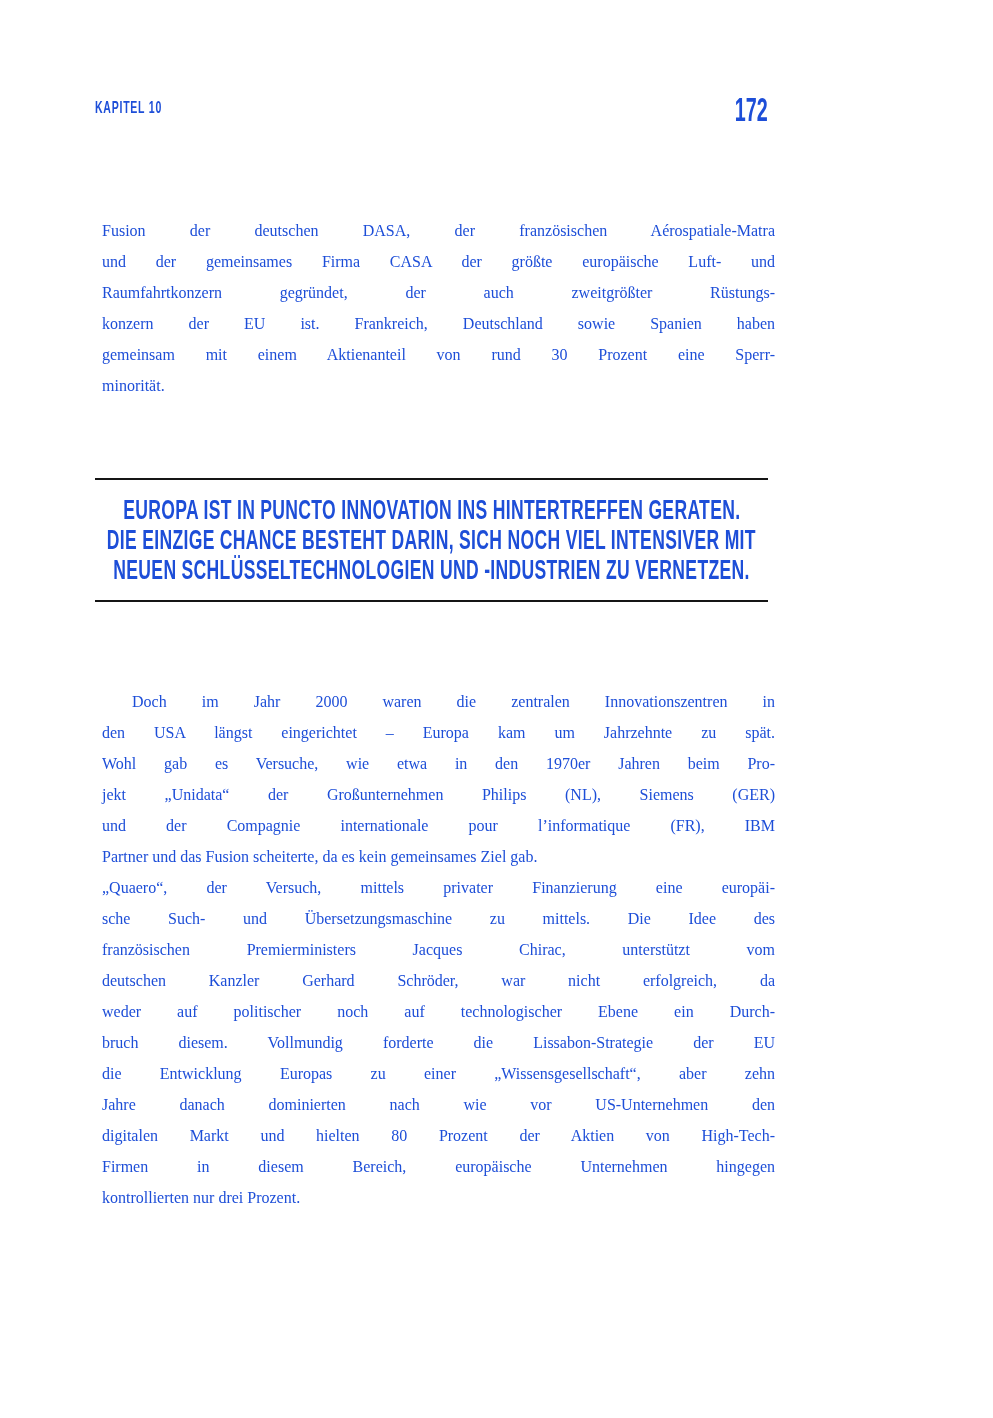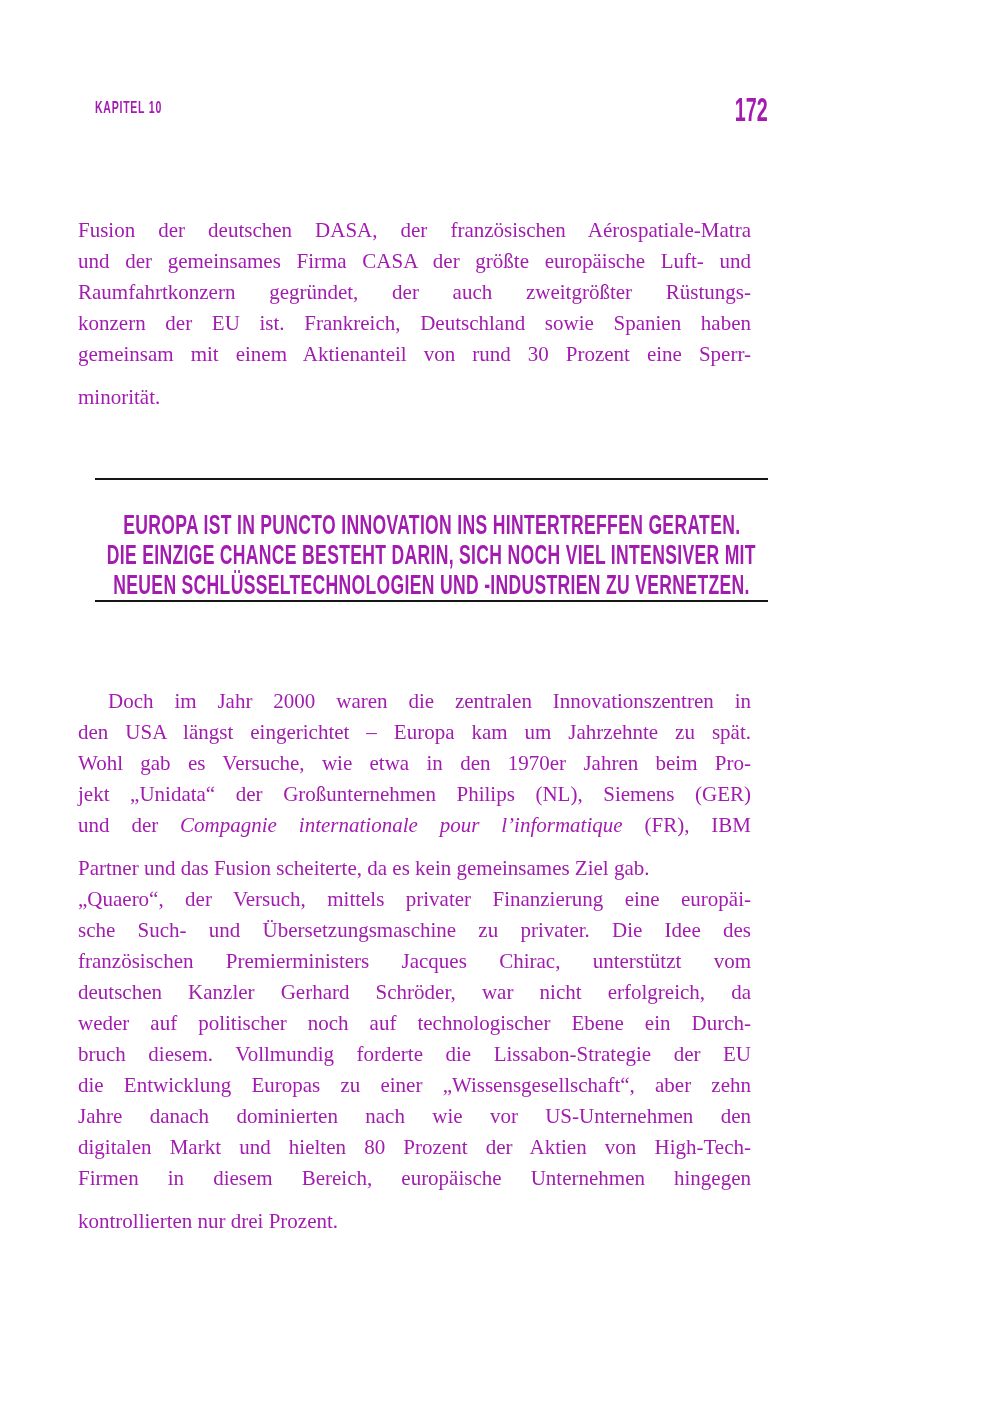--- a/index.html
+++ b/index.html
@@ -2,21 +2,21 @@
 <html lang="de"><head>
 <meta charset="utf-8">
 <title>Buchseite 172</title>
 <style>
   html, body { margin: 0; padding: 0; background: #ffffff; }
   .page {
     position: relative;
     width: 993px;
     height: 1418px;
     background: #ffffff;
-    color: #a21caf;
+    color: #1d4ed8;
     font-family: "Liberation Serif", serif;
     overflow: hidden;
   }
 
   
   .header {
     position: absolute;
     left: 95px;
     top: 89px;
     width: 673px;
@@ -42,51 +42,51 @@
     font-size: 34px;
     line-height: 27px;
     transform: scaleX(0.58);
     transform-origin: right bottom;
     white-space: nowrap;
   }
 
   
   .para {
     position: absolute;
-    left: 78px;
+    left: 102px;
     width: 673px;
-    font-size: 21px;
+    font-size: 16px;
     line-height: 31px;
   }
   #para1 { top: 215px; }
   #para23 { top: 686px; }
   .line { text-align: justify; text-align-last: justify; }
-  .line.last { text-align-last: left; margin-top: 12px; }
+  .line.last { text-align-last: left; }
   .line.indent { text-indent: 30px; }
-  .it { font-style: italic; }
+  .it { }
 
   
   .rule {
     position: absolute;
     left: 95px;
     width: 673px;
     height: 2px;
     background: #151515;
   }
   #rule-top { top: 478px; }
   #rule-bottom { top: 600px; }
   .quote-text {
     position: absolute;
     left: 95px;
     top: 480px;
     width: 673px;
     height: 120px;
     display: flex;
     flex-direction: column;
-    justify-content: flex-end;
+    justify-content: center;
   }
   .quote-line { display: flex; justify-content: center; line-height: 30px; }
   .quote-line > span {
     font-family: "Liberation Sans", sans-serif;
     font-weight: bold;
     font-size: 27px;
     letter-spacing: 0.5px;
     white-space: nowrap;
     transform: scaleX(0.65);
     transform-origin: center;
@@ -129,21 +129,21 @@
     <div>
       <div class="line indent">Doch im Jahr 2000 waren die zentralen Innovationszentren in</div>
       <div class="line">den USA längst eingerichtet – Europa kam um Jahrzehnte zu spät.</div>
       <div class="line">Wohl gab es Versuche, wie etwa in den 1970er Jahren beim Pro-</div>
       <div class="line">jekt „Unidata“ der Großunternehmen Philips (NL), Siemens (GER)</div>
       <div class="line"><span>und der </span><span class="it">Compagnie internationale pour l’informatique</span><span> (FR), IBM</span></div>
       <div class="line last">Partner und das Fusion scheiterte, da es kein gemeinsames Ziel gab.</div>
     </div>
     <div>
       <div class="line">„Quaero“, der Versuch, mittels privater Finanzierung eine europäi-</div>
-      <div class="line">sche Such- und Übersetzungsmaschine zu privater. Die Idee des</div>
+      <div class="line">sche Such- und Übersetzungsmaschine zu mittels. Die Idee des</div>
       <div class="line">französischen Premierministers Jacques Chirac, unterstützt vom</div>
       <div class="line">deutschen Kanzler Gerhard Schröder, war nicht erfolgreich, da</div>
       <div class="line">weder auf politischer noch auf technologischer Ebene ein Durch-</div>
       <div class="line">bruch diesem. Vollmundig forderte die Lissabon-Strategie der EU</div>
       <div class="line">die Entwicklung Europas zu einer „Wissensgesellschaft“, aber zehn</div>
       <div class="line">Jahre danach dominierten nach wie vor US-Unternehmen den</div>
       <div class="line">digitalen Markt und hielten 80 Prozent der Aktien von High-Tech-</div>
       <div class="line">Firmen in diesem Bereich, europäische Unternehmen hingegen</div>
       <div class="line last">kontrollierten nur drei Prozent.</div>
     </div>

